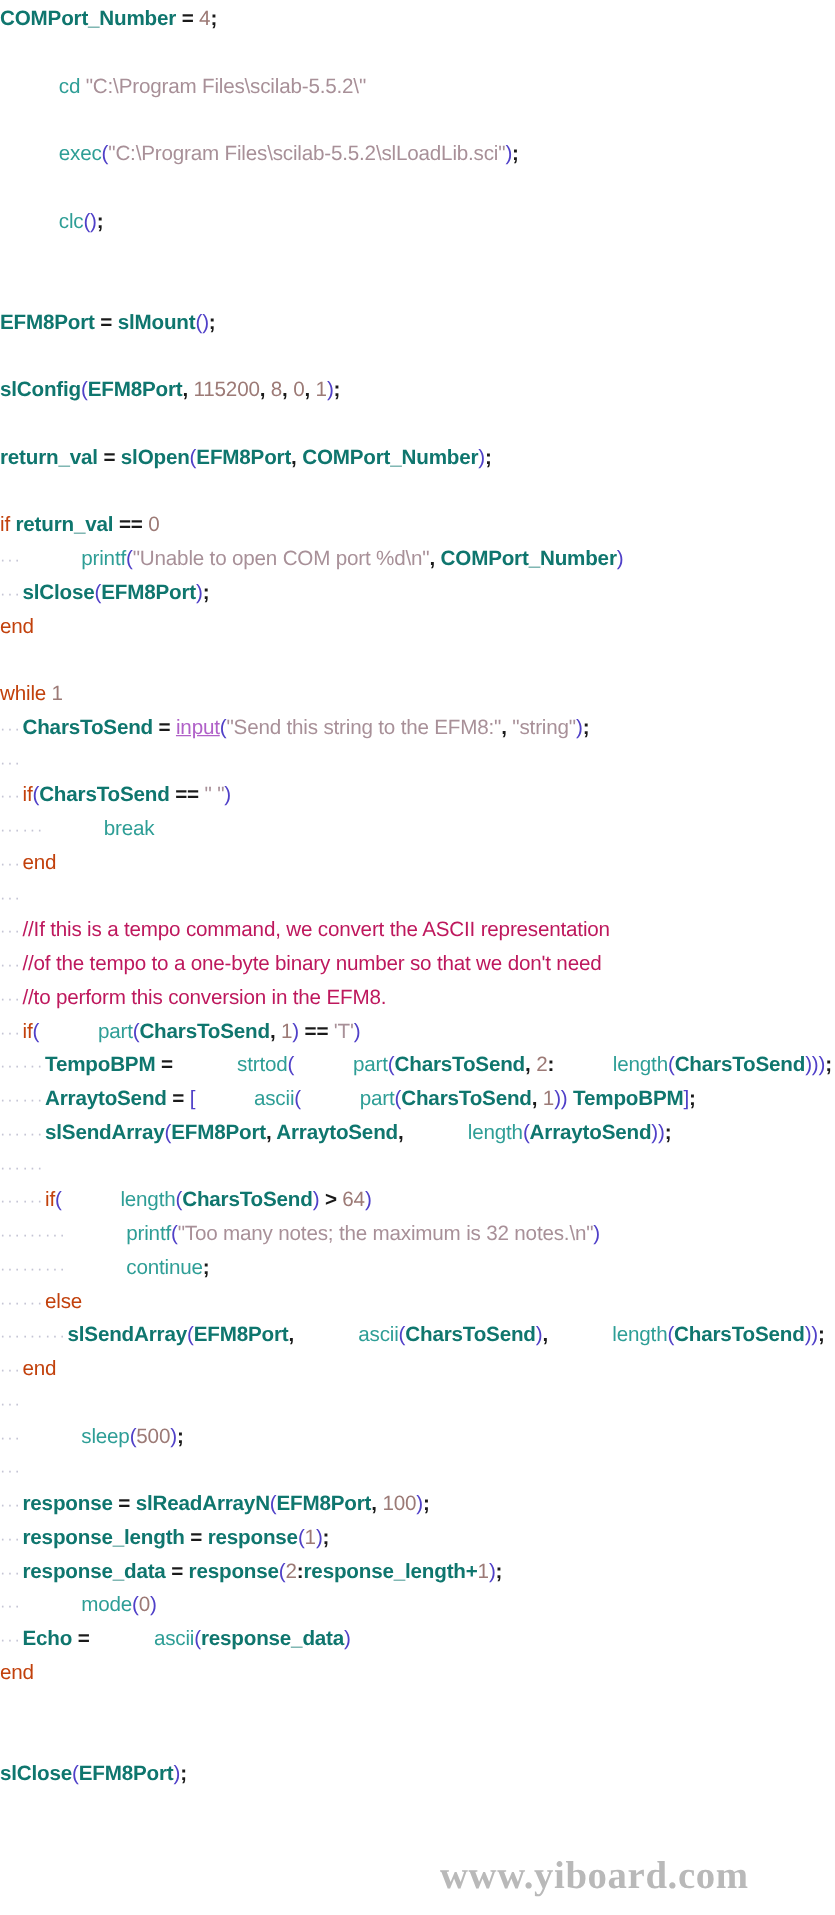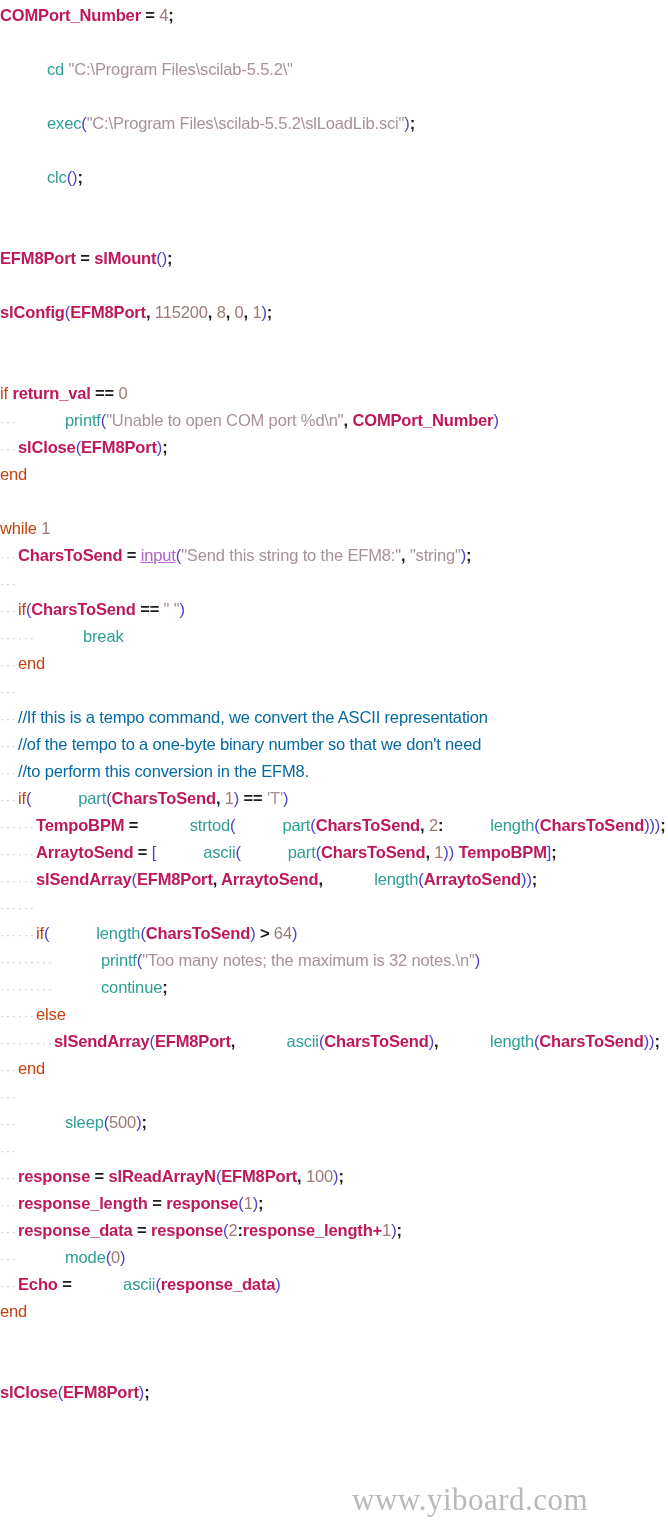--- a/index.html
+++ b/index.html
@@ -30,44 +30,44 @@
     height: 27px;
     line-height: 27px;
     white-space: pre;
     font-family: "Liberation Sans", sans-serif;
     font-size: 16.5px;
     letter-spacing: -0.15px;
     position: relative;
   }
 
   
-  .t-plain   { color: #be185d; font-weight: bold; }
+  .t-plain   { color: #0f766e; font-weight: bold; }
   .t-kw      { color: #c2410c; font-weight: normal; }
   .t-fn      { color: #2e9e96; padding-left: 47px; }
   .t-fn-u    { color: #b060c8; text-decoration: underline; }
   .t-str     { color: #a89098; }
   .t-num     { color: #9c7a76; }
-  .t-com     { color: #0369a1; }
+  .t-com     { color: #be185d; }
   .t-paren   { color: #5040c8; }
   .t-op      { color: #1a1a1a; font-weight: bold; }
 
   
   .guide {
     display: inline-block;
     color: #c4c4d4;
     font-weight: normal;
     letter-spacing: 0px;
   }
 
   #watermark {
     position: absolute;
     left: 352px;
     top: 1482px;
     font-family: "Liberation Serif", serif;
-    font-weight: normal;
+    font-weight: bold;
     font-size: 31px;
     color: #b9b9b9;
     letter-spacing: 0.5px;
     white-space: nowrap;
     user-select: none;
   }
 </style>
 </head>
 <body>
 
@@ -78,20 +78,21 @@
     <div class="code-line"></div>
     <div class="code-line"><span class="t-fn">exec</span><span class="t-paren">(</span><span class="t-str">"C:\Program Files\scilab-5.5.2\slLoadLib.sci"</span><span class="t-paren">)</span><span class="t-op">;</span></div>
     <div class="code-line"></div>
     <div class="code-line"><span class="t-fn">clc</span><span class="t-paren">()</span><span class="t-op">;</span></div>
     <div class="code-line"></div>
     <div class="code-line"></div>
     <div class="code-line"><span class="t-plain">EFM8Port</span><span class="t-op"> = </span><span class="t-plain">slMount</span><span class="t-paren">()</span><span class="t-op">;</span></div>
     <div class="code-line"></div>
     <div class="code-line"><span class="t-plain">slConfig</span><span class="t-paren">(</span><span class="t-plain">EFM8Port</span><span class="t-op">, </span><span class="t-num">115200</span><span class="t-op">, </span><span class="t-num">8</span><span class="t-op">, </span><span class="t-num">0</span><span class="t-op">, </span><span class="t-num">1</span><span class="t-paren">)</span><span class="t-op">;</span></div>
     <div class="code-line"></div>
+    <div class="code-line"><span class="t-plain">return_val</span><span class="t-op"> = </span><span class="t-plain">slOpen</span><span class="t-paren">(</span><span class="t-plain">EFM8Port</span><span class="t-op">, </span><span class="t-plain">COMPort_Number</span><span class="t-paren">)</span><span class="t-op">;</span></div>
     <div class="code-line"></div>
     <div class="code-line"><span class="t-kw">if</span><span class="t-plain"> return_val</span><span class="t-op"> == </span><span class="t-num">0</span></div>
     <div class="code-line"><span class="guide" style="width: 18px; font-size: 13px; letter-spacing: 1.5px;">···</span><span class="t-fn">printf</span><span class="t-paren">(</span><span class="t-str">"Unable to open COM port %d\n"</span><span class="t-op">, </span><span class="t-plain">COMPort_Number</span><span class="t-paren">)</span></div>
     <div class="code-line"><span class="guide" style="width: 18px; font-size: 13px; letter-spacing: 1.5px;">···</span><span class="t-plain">slClose</span><span class="t-paren">(</span><span class="t-plain">EFM8Port</span><span class="t-paren">)</span><span class="t-op">;</span></div>
     <div class="code-line"><span class="t-kw">end</span></div>
     <div class="code-line"></div>
     <div class="code-line"><span class="t-kw">while</span><span class="t-plain"> </span><span class="t-num">1</span></div>
     <div class="code-line"><span class="guide" style="width: 18px; font-size: 13px; letter-spacing: 1.5px;">···</span><span class="t-plain">CharsToSend</span><span class="t-op"> = </span><span class="t-fn-u">input</span><span class="t-paren">(</span><span class="t-str">"Send this string to the EFM8:"</span><span class="t-op">, </span><span class="t-str">"string"</span><span class="t-paren">)</span><span class="t-op">;</span></div>
     <div class="code-line"><span class="guide" style="width: 18px; font-size: 13px; letter-spacing: 1.5px;">···</span></div>
     <div class="code-line"><span class="guide" style="width: 18px; font-size: 13px; letter-spacing: 1.5px;">···</span><span class="t-kw">if</span><span class="t-paren">(</span><span class="t-plain">CharsToSend</span><span class="t-op"> == </span><span class="t-str">" "</span><span class="t-paren">)</span></div>

